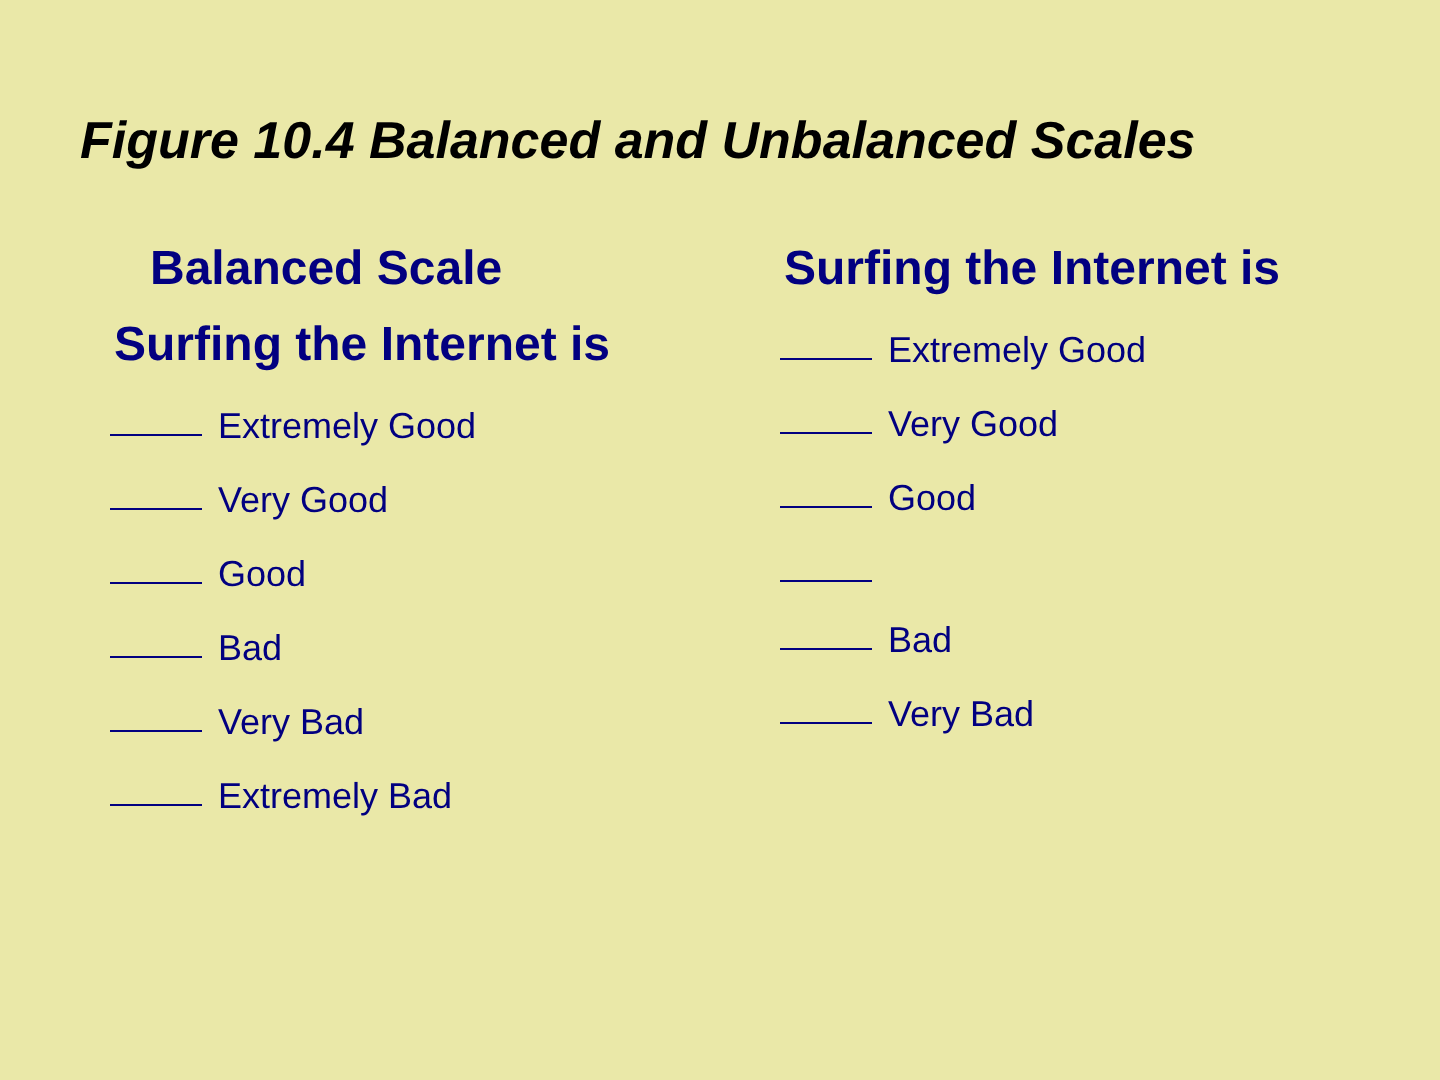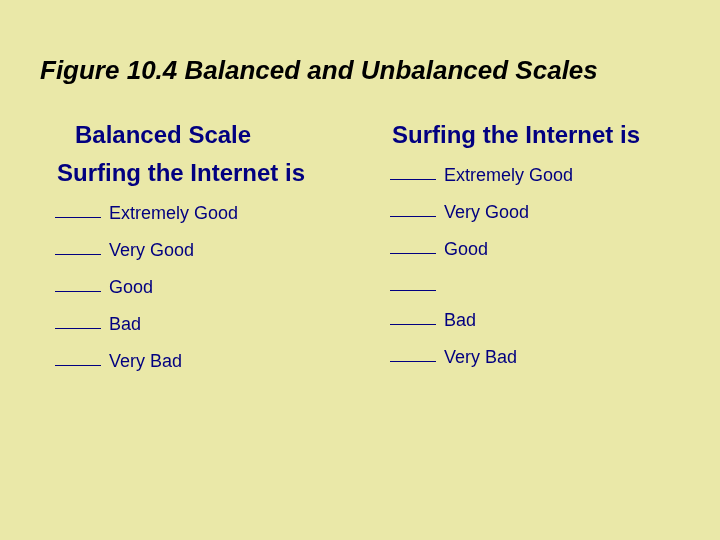--- a/index.html
+++ b/index.html
@@ -83,20 +83,24 @@
         <span>Good</span>
       </div>
     <div class="item">
         <span class="blank"></span>
         <span>Bad</span>
       </div>
     <div class="item">
         <span class="blank"></span>
         <span>Very Bad</span>
       </div>
+    <div class="item">
+        <span class="blank"></span>
+        <span>Extremely Bad</span>
+      </div>
   </div>
 
   <div class="col">
     <div class="lead">Surfing the Internet is</div>
     <div class="item">
         <span class="blank"></span>
         <span>Extremely Good</span>
       </div>
     <div class="item">
         <span class="blank"></span>

